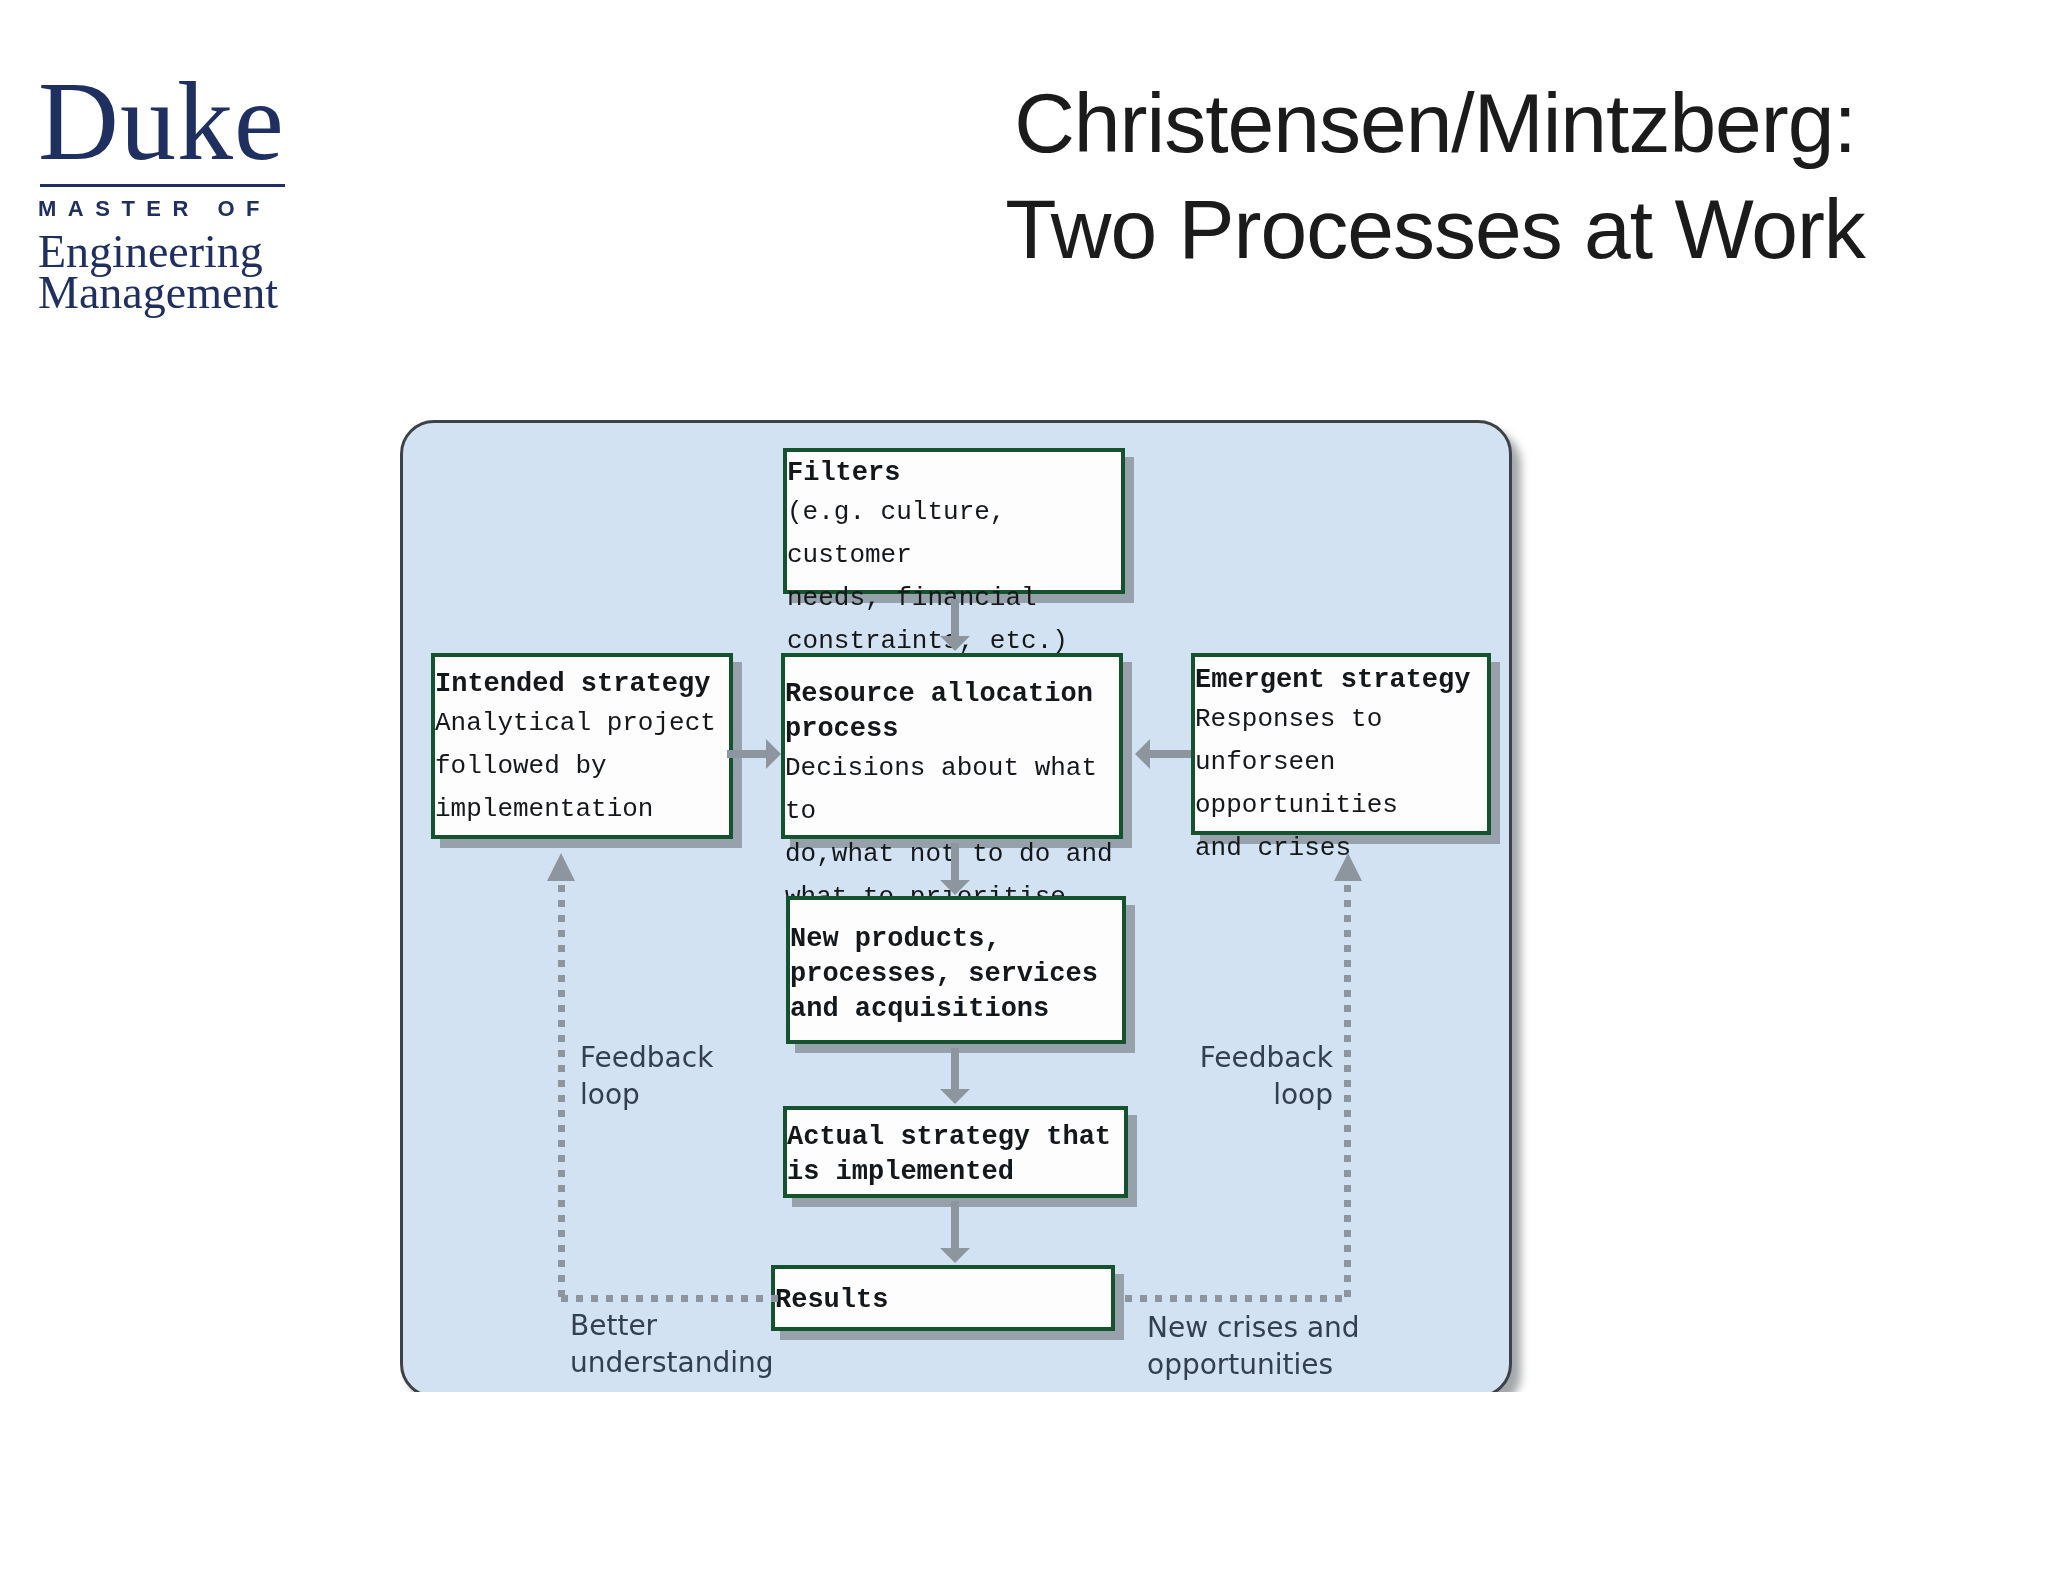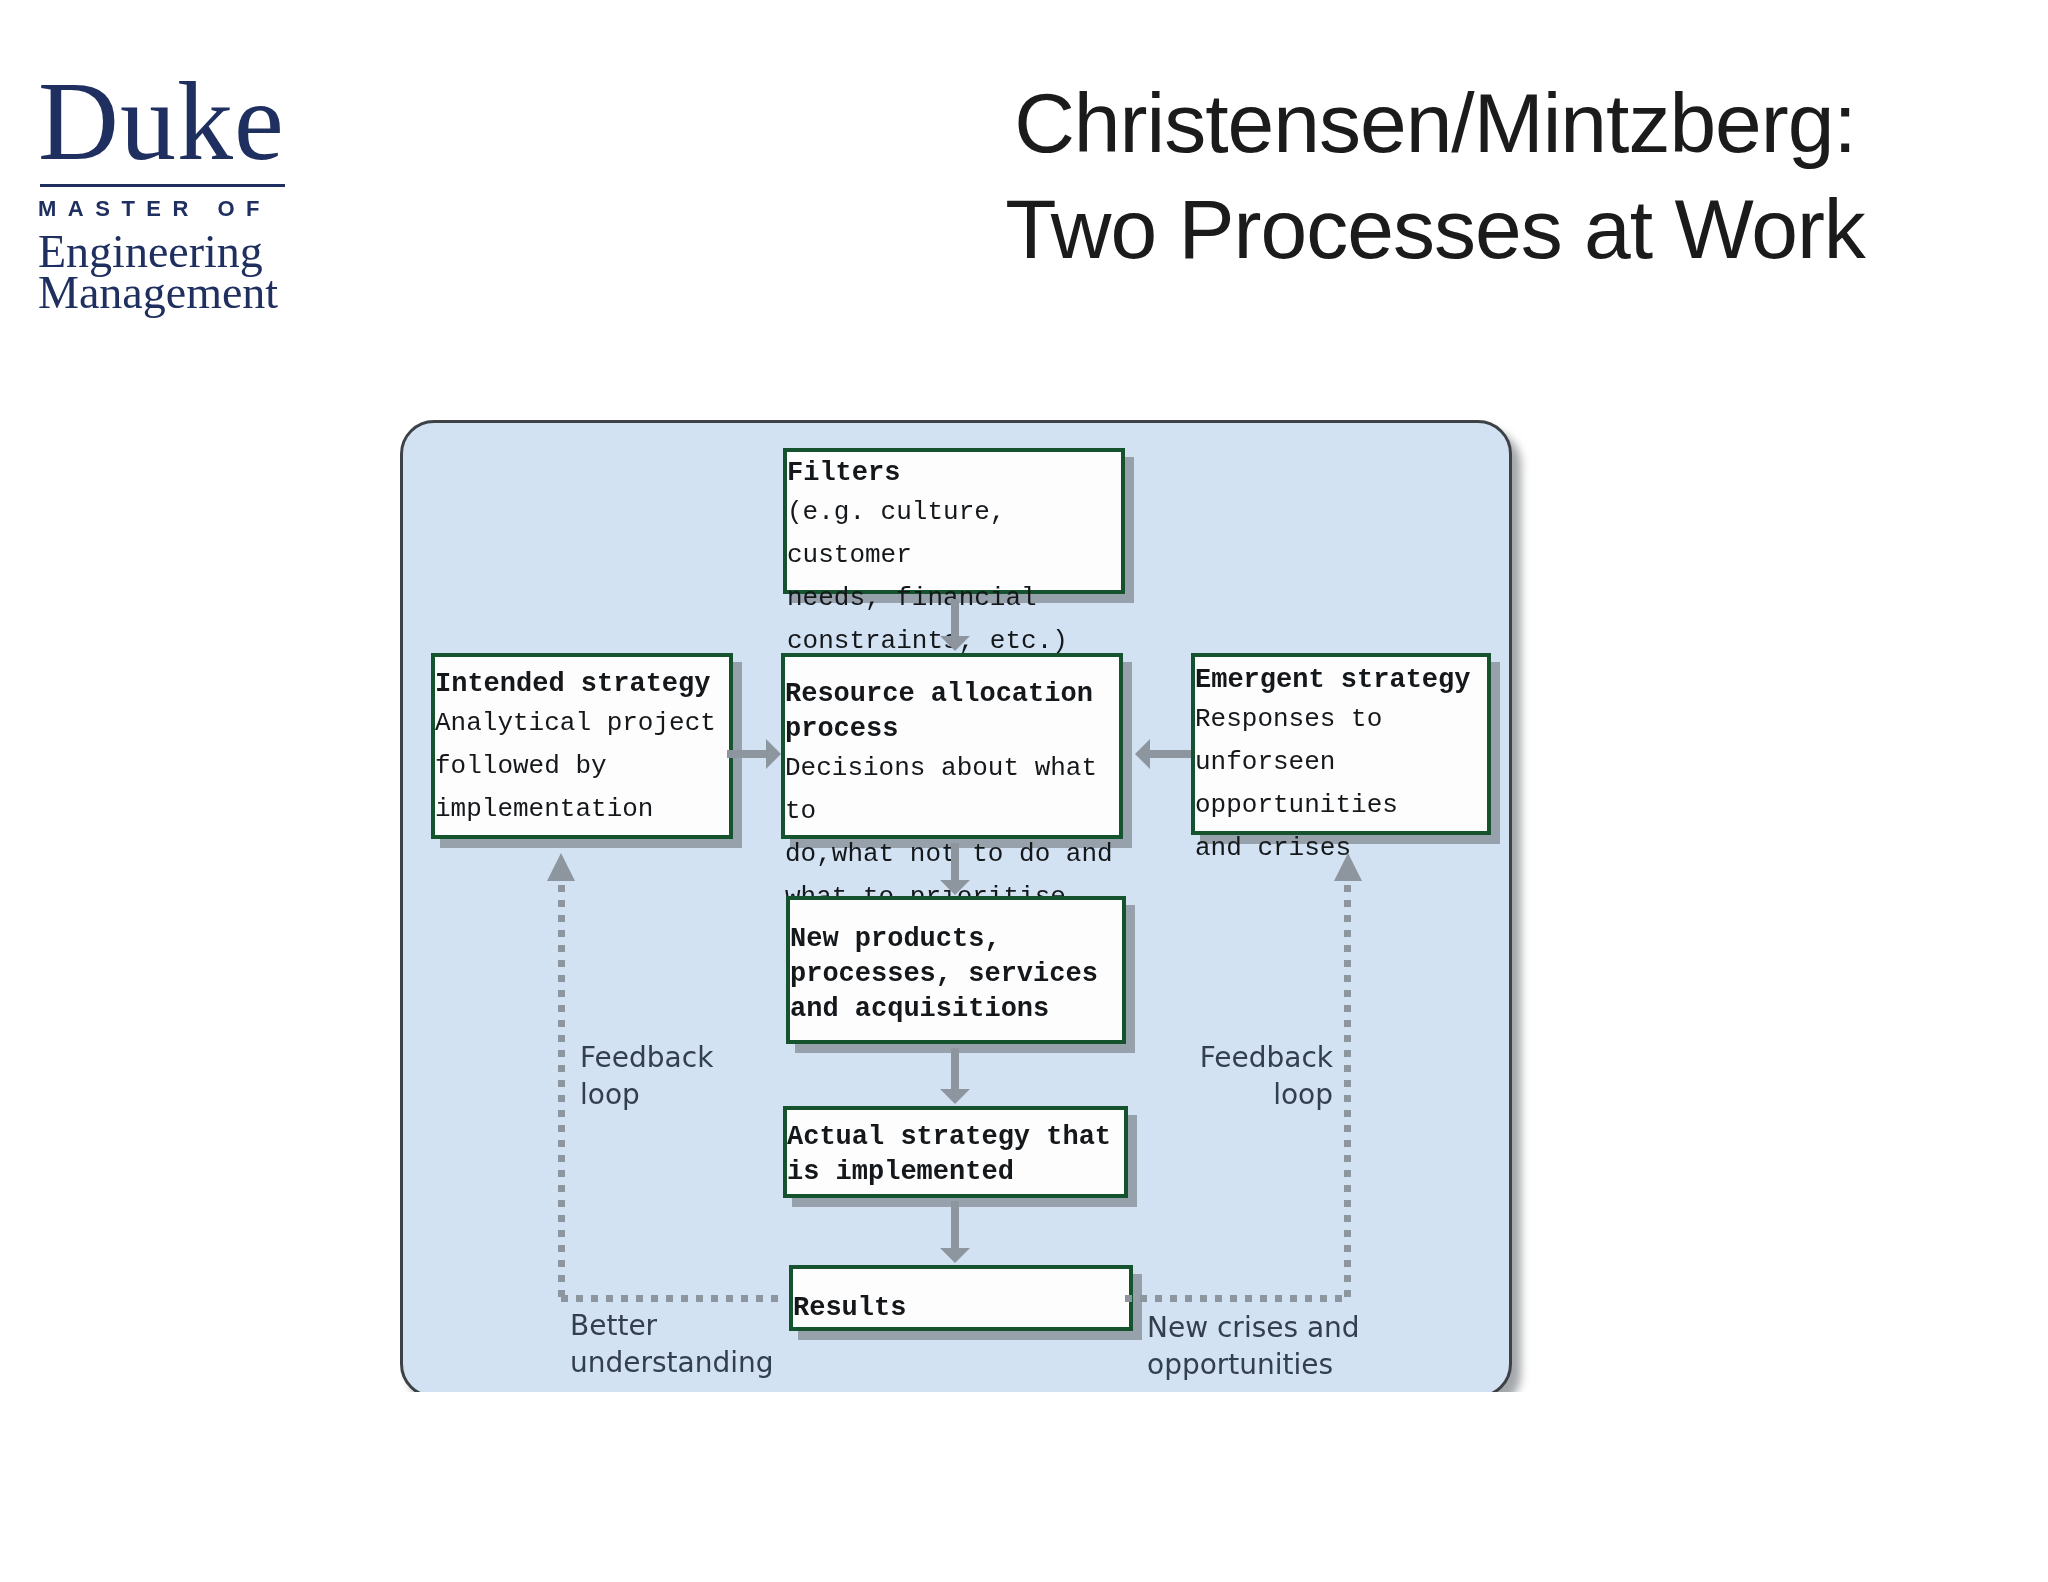--- a/index.html
+++ b/index.html
@@ -62,21 +62,21 @@
   }
   .dbox .bh { font-weight:bold; font-size:27px; line-height:35px; white-space:pre-line; }
   .dbox .bb { font-size:26px; line-height:43px; white-space:pre-line; }
 
   .box-filters  { left:380px; top:25px;  width:342px; height:146px; padding-top:4px; }
   .box-intended { left:28px;  top:230px; width:302px; height:186px; padding-top:10px; }
   .box-resource { left:378px; top:230px; width:342px; height:186px; padding-top:20px; }
   .box-emergent { left:788px; top:230px; width:300px; height:182px; padding-top:6px; }
   .box-new      { left:383px; top:473px; width:340px; height:148px; padding-top:22px; }
   .box-actual   { left:380px; top:683px; width:345px; height:92px;  padding-top:10px; }
-  .box-results  { left:386px; top:842px; width:344px; height:66px;  padding-top:22px; }
+  .box-results  { left:368px; top:842px; width:344px; height:66px;  padding-top:14px; }
 
   
   .varrow { position:absolute; width:30px; }
   .varrow .stem { position:absolute; left:11px; top:0; bottom:13px; width:8px; background:var(--arrow-gray); }
   .varrow .head { position:absolute; left:0; bottom:0; width:0; height:0;
     border-left:15px solid transparent; border-right:15px solid transparent;
     border-top:15px solid var(--arrow-gray); }
   .va-filters  { left:537px; top:176px; height:52px; }
   .va-resource { left:537px; top:420px; height:52px; }
   .va-new      { left:537px; top:625px; height:56px; }

